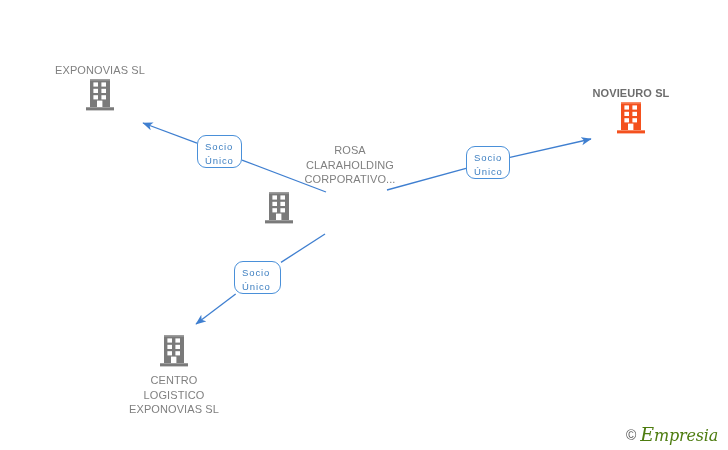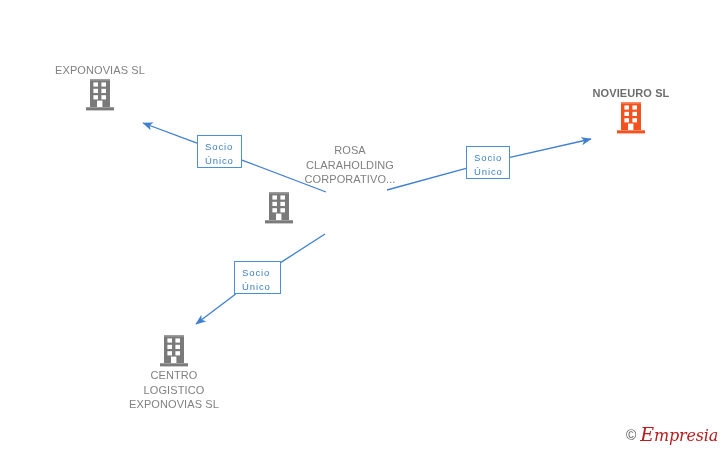--- a/index.html
+++ b/index.html
@@ -48,21 +48,21 @@
   }
   .node-icon {
     display: block;
     margin: 0 auto;
   }
 
   
   .rel-box {
     position: absolute;
     border: 1px solid #4a90d9;
-    border-radius: 0;
+    border-radius: 9px;
     background: #ffffff;
     color: #3d7fc1;
     font-size: 9.5px;
     line-height: 13.5px;
     letter-spacing: 0.9px;
     padding: 4px 7px 5px 7px;
     box-sizing: border-box;
     white-space: pre-line;
     text-align: left;
   }
@@ -78,21 +78,21 @@
   }
   #watermark .copy {
     font-size: 14px;
     color: #5a5a5a;
     line-height: 1;
   }
   #watermark .brand {
     font-family: "DejaVu Serif", serif;
     font-style: italic;
     font-size: 16px;
-    color: #b91c1c;
+    color: #4d7c0f;
     line-height: 1;
     letter-spacing: -0.2px;
   }
 </style>
 </head>
 <body>
 
 <div id="canvas">
 
   <svg id="edge-layer" viewBox="0 0 728 450" width="728" height="450" xmlns="http://www.w3.org/2000/svg">
@@ -171,21 +171,21 @@
       <rect x="1" y="29" width="28" height="3.4" fill="#7a7a7a"></rect>
       <rect x="1" y="29" width="28" height="1" fill="#9d9d9d"></rect>
       <rect x="8.4" y="4.4" width="4.6" height="4.2" fill="#ffffff"></rect>
       <rect x="16.4" y="4.4" width="4.6" height="4.2" fill="#ffffff"></rect>
       <rect x="8.4" y="10.8" width="4.6" height="4.2" fill="#ffffff"></rect>
       <rect x="16.4" y="10.8" width="4.6" height="4.2" fill="#ffffff"></rect>
       <rect x="8.4" y="17.2" width="4.6" height="4.2" fill="#ffffff"></rect>
       <rect x="16.4" y="17.2" width="4.6" height="4.2" fill="#ffffff"></rect>
       <rect x="12" y="22.6" width="5.4" height="6.4" fill="#ffffff"></rect>
     </svg>
-    <div class="node-label" style="">CENTRO
+    <div class="node-label" style="margin-top:5px;">CENTRO
 LOGISTICO
 EXPONOVIAS SL</div>
   </div>
 
   <div class="rel-box" style="left:197px; top:135px; width:45px; height:33px;">Socio
 Único</div>
 
   <div class="rel-box" style="left:466px; top:146px; width:44px; height:33px;">Socio
 Único</div>
 

